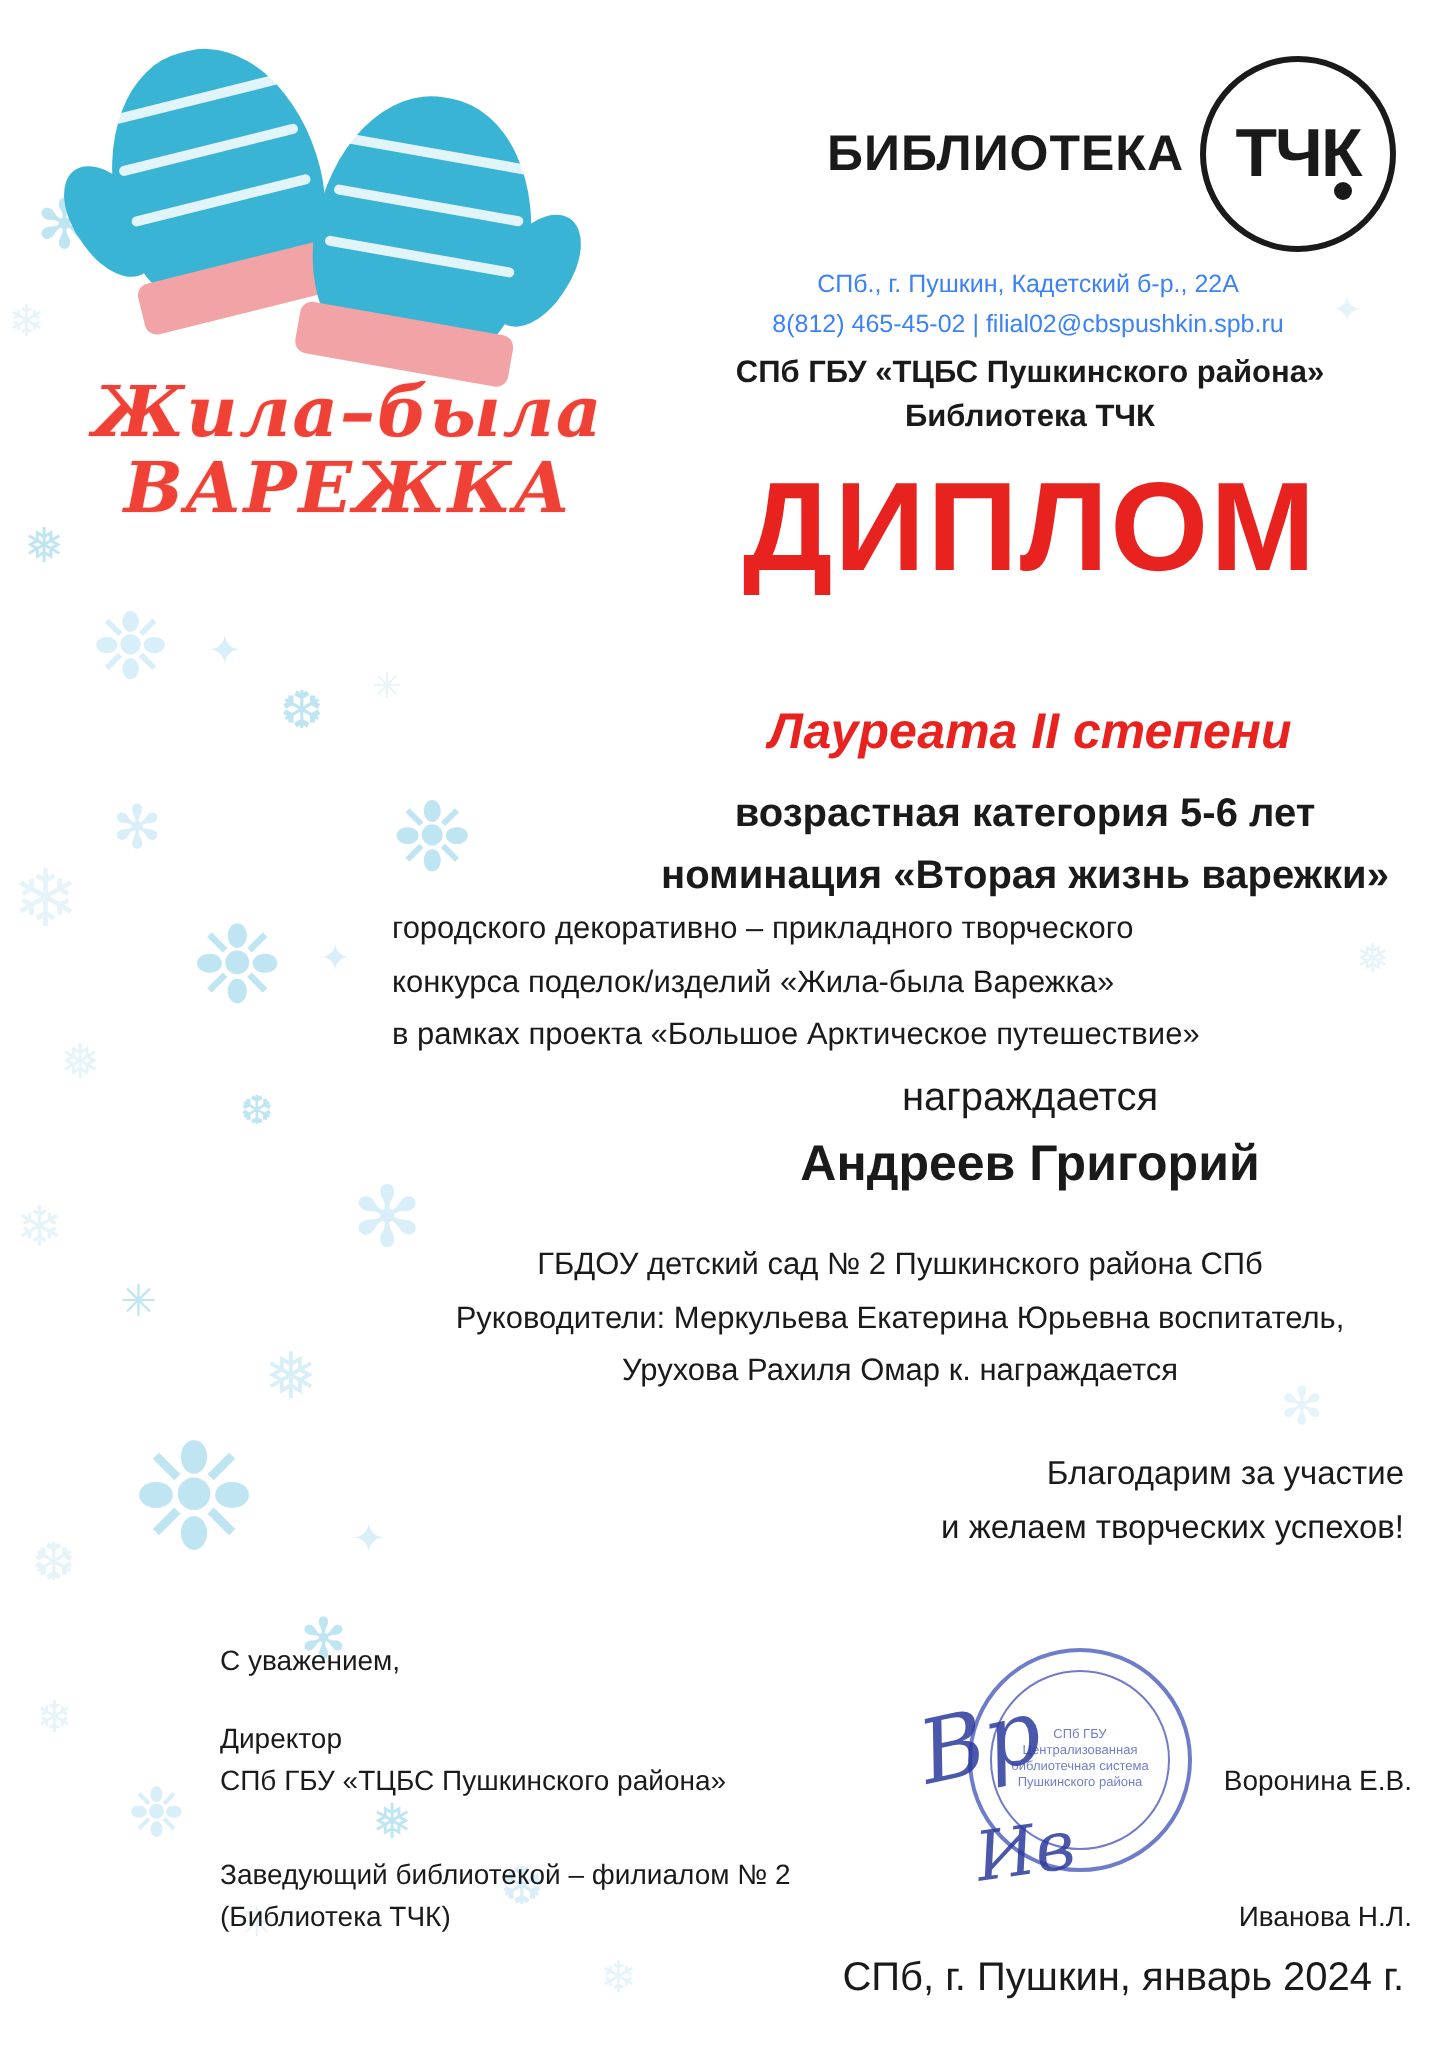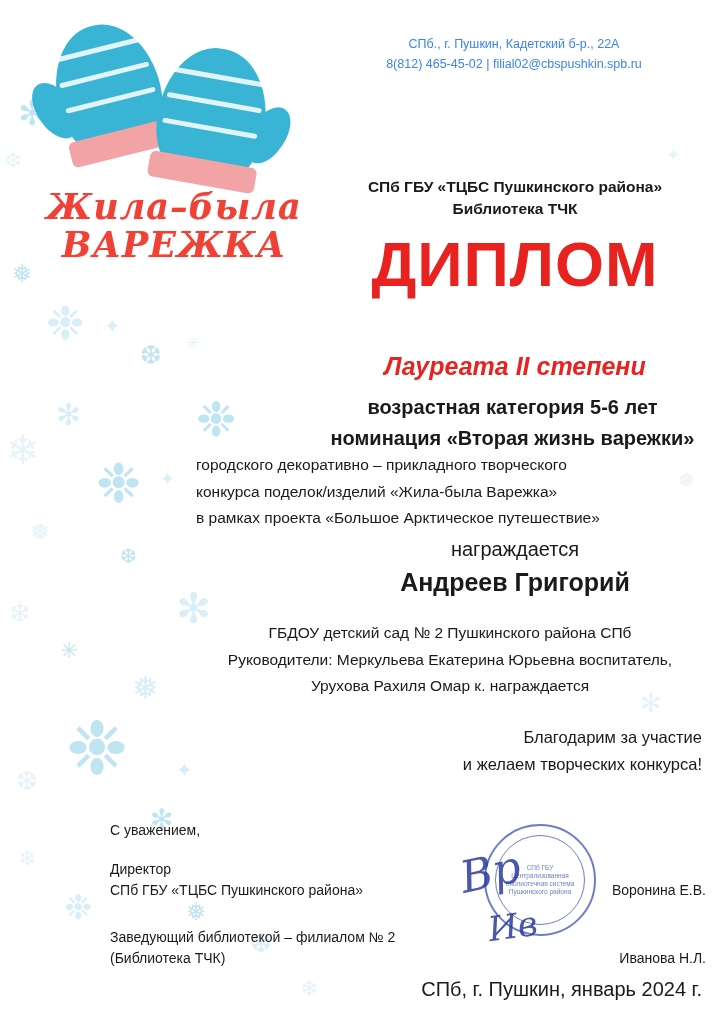--- a/index.html
+++ b/index.html
@@ -388,20 +388,27 @@
     <div class="cuff"></div>
   </div>
 </div>
 
 <div class="title-art">
   <span class="l1">Жила–была</span>
   <span class="l2">ВАРЕЖКА</span>
 </div>
 
 <div class="header">
+  <div class="brand-row">
+    <div class="brand-word">БИБЛИОТЕКА</div>
+    <div class="logo-circle">
+      <span class="logo-text">ТЧК</span>
+      <span class="logo-dot"></span>
+    </div>
+  </div>
   <div class="addr">СПб., г. Пушкин, Кадетский б-р., 22А</div>
   <div class="addr" style="margin-top:2px;">8(812) 465-45-02 | filial02@cbspushkin.spb.ru</div>
 </div>
 
 <div class="org">
   <div>СПб ГБУ «ТЦБС Пушкинского района»</div>
   <div>Библиотека ТЧК</div>
 </div>
 
 <div class="diploma-word">ДИПЛОМ</div>
@@ -422,21 +429,21 @@
 <div class="winner">Андреев Григорий</div>
 
 <div class="school">
   <div>ГБДОУ детский сад № 2 Пушкинского района СПб</div>
   <div>Руководители: Меркульева Екатерина Юрьевна воспитатель,</div>
   <div>Урухова Рахиля Омар к.  награждается</div>
 </div>
 
 <div class="thanks">
   <div>Благодарим за участие</div>
-  <div>и желаем творческих конкурса!</div>
+  <div>и желаем творческих успехов!</div>
 </div>
 
 <div class="sign-block">
   <div class="regards">С уважением,</div>
   <div class="sign-row">
     <div class="sign-left">
       <div>Директор</div>
       <div>СПб ГБУ «ТЦБС Пушкинского района»</div>
     </div>
     <div class="sign-right">Воронина Е.В.</div>

